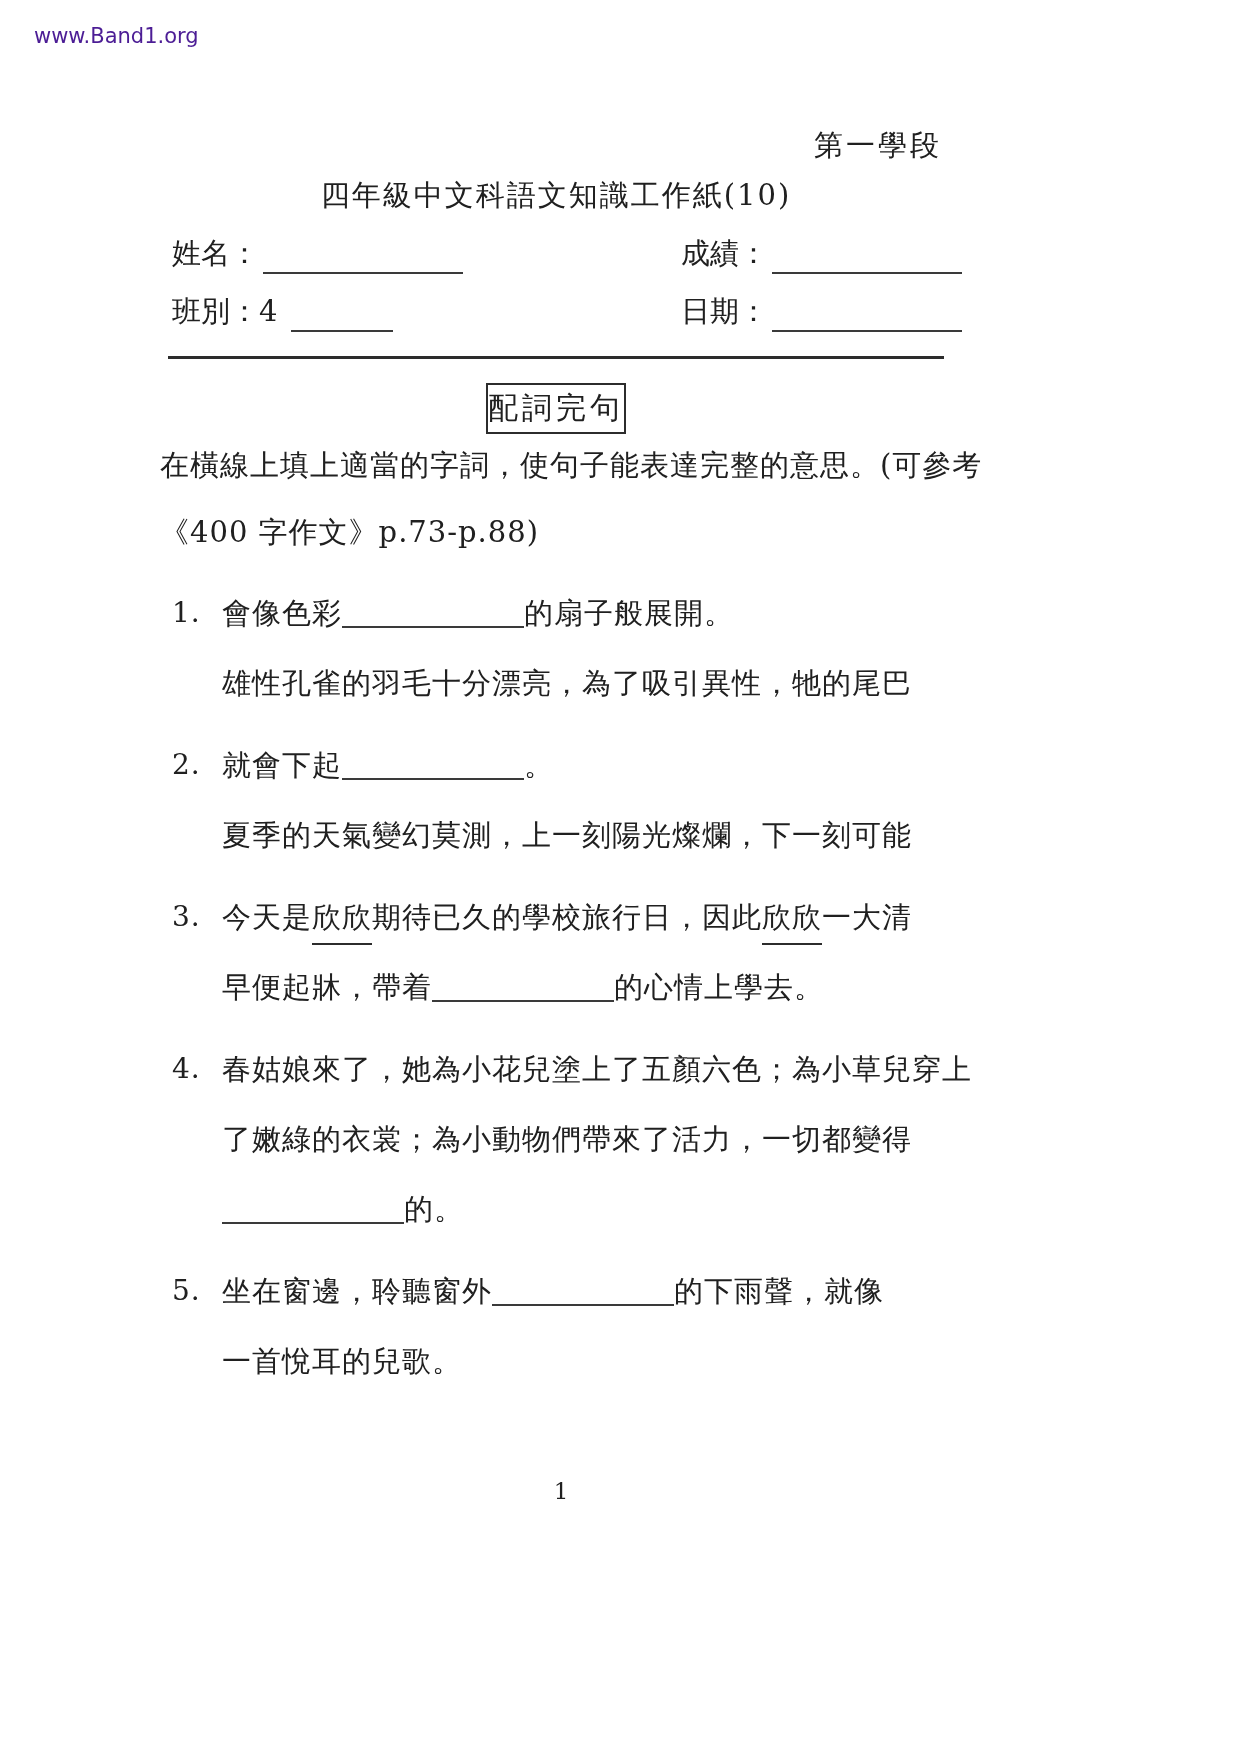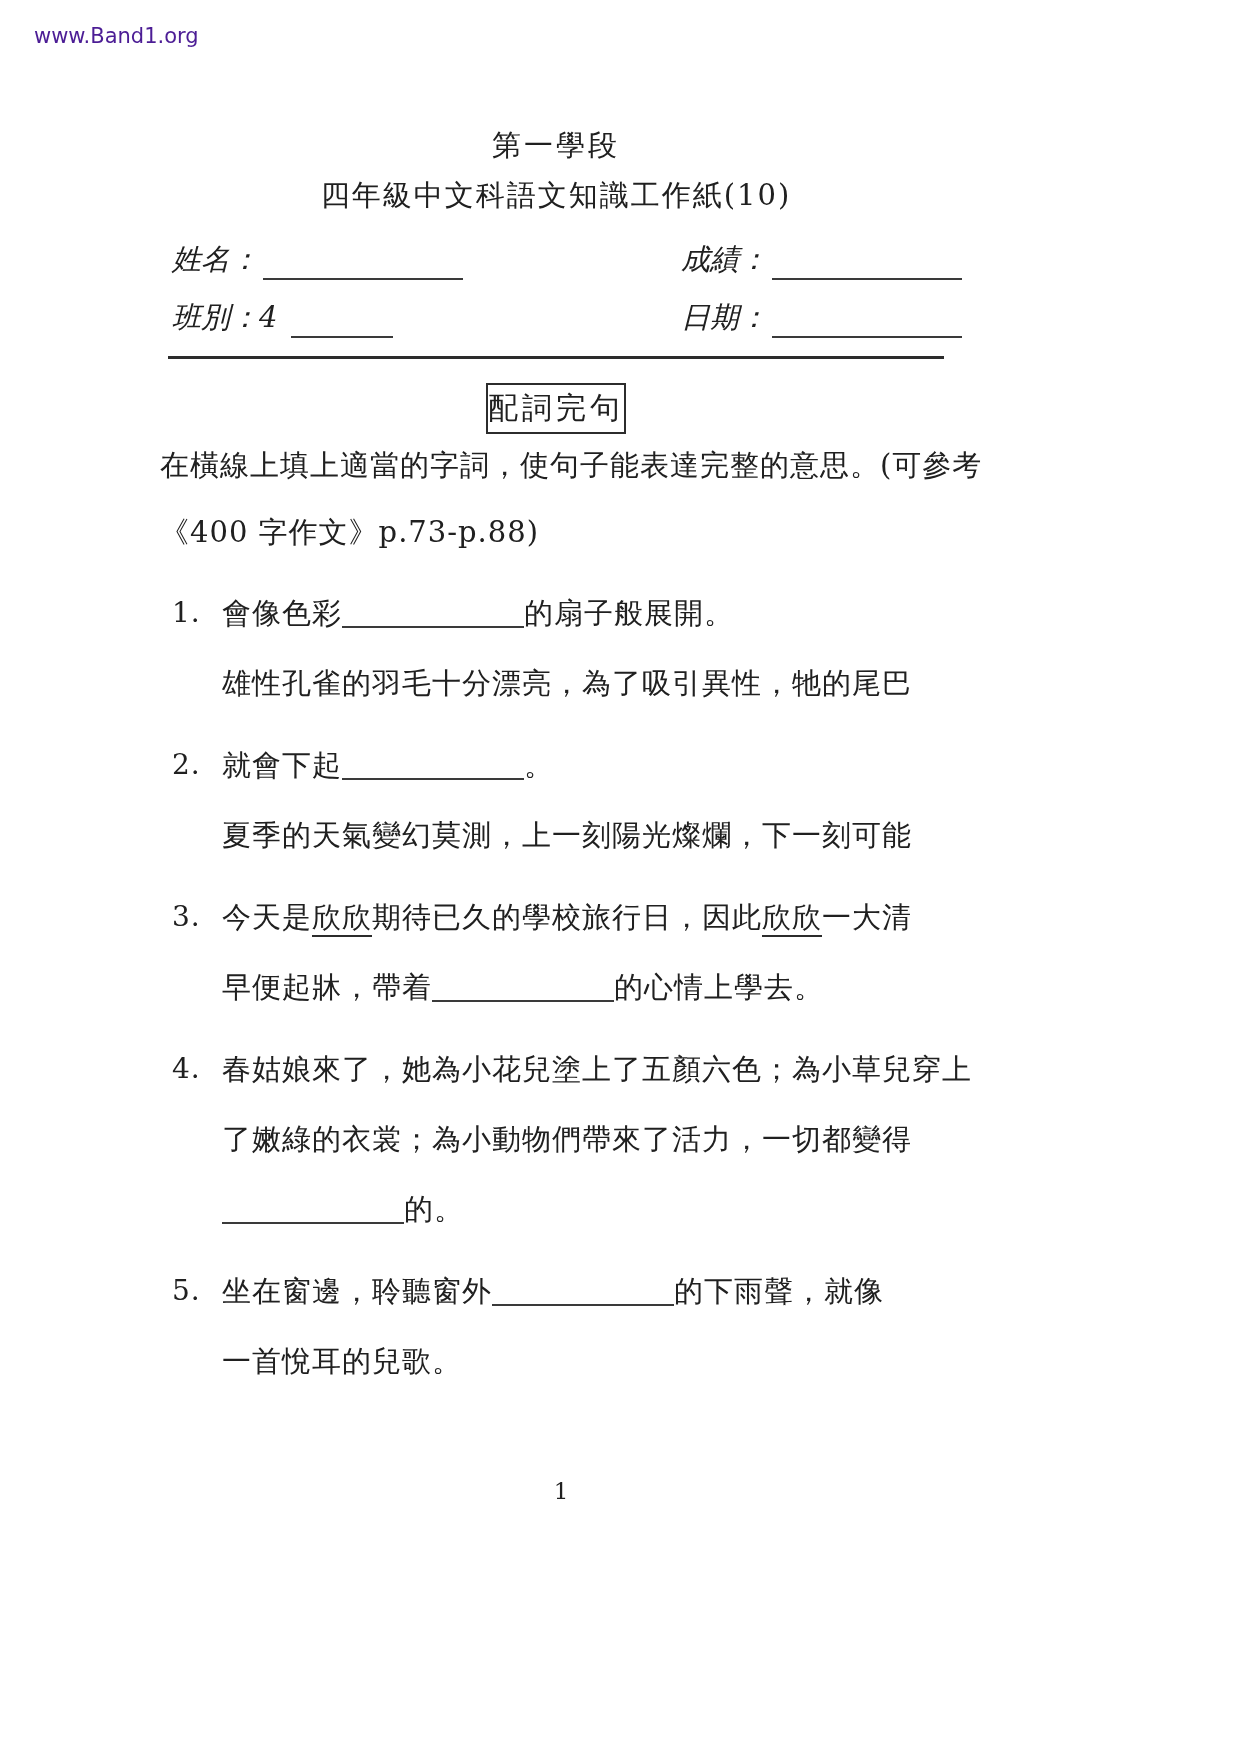--- a/index.html
+++ b/index.html
@@ -11,25 +11,25 @@
     color:#202020;
     font-family:"DejaVu Serif","Liberation Serif",serif;
     overflow:hidden;
   }
   .watermark{
     position:absolute;top:24px;left:34px;
     font-family:"DejaVu Sans","Liberation Sans",sans-serif;
     font-size:21px;color:#4c1d95;
   }
   .title-block{position:absolute;top:126px;left:170px;width:772px;text-align:center;}
-  .title1{font-size:29px;letter-spacing:3px;}
+  .title1{font-size:29px;letter-spacing:3px;text-align:right;}
   .title2{font-size:29px;margin-top:10px;letter-spacing:2px;}
 
   .fields{position:absolute;top:234px;left:172px;width:772px;font-size:29px;}
-  .frow{display:flex;align-items:flex-end;height:46px;margin-bottom:12px;font-style:italic;}
+  .frow{display:flex;height:46px;margin-bottom:12px;}
   .fcell-left{width:485px;flex:none;white-space:nowrap;}
   .fcell-right{flex:1;white-space:nowrap;margin-left:24px;}
   .fblank{display:inline-block;border-bottom:2px solid #3a3a3a;height:32px;vertical-align:bottom;margin-left:4px;}
   .w200{width:200px;} .w190{width:190px;} .w105{width:102px;margin-left:14px;}
 
   .divider{position:absolute;top:356px;left:168px;width:776px;height:3px;background:#2c2c2c;}
 
   .box-wrap{position:absolute;top:383px;left:170px;width:772px;text-align:center;}
   .box-title{display:inline-block;border:2px solid #2c2c2c;padding:3px 0;font-size:30px;letter-spacing:4px;}
 
@@ -39,21 +39,21 @@
   .questions{position:absolute;top:578px;left:172px;width:820px;font-size:29px;letter-spacing:1px;}
   .question{display:flex;margin-bottom:12px;}
   .q-num{width:50px;flex:none;height:70px;line-height:70px;font-size:28px;}
   .q-body{flex:1;}
   .q-line{height:70px;line-height:70px;white-space:nowrap;}
   .blank{
     display:inline-block;width:182px;height:1.05em;
     border-bottom:2px solid #3a3a3a;
     vertical-align:baseline;transform:translateY(5px);
   }
-  .uname{border-bottom:2px solid #2c2c2c;padding-bottom:1px;margin-top:44px;}
+  .uname{border-bottom:2px solid #2c2c2c;padding-bottom:9px;margin-top:44px;}
 
   .page-num{position:absolute;top:1478px;left:0;width:1122px;text-align:center;font-size:23px;}
 </style>
 </head>
 <body>
 
 <div class="page">
 
   <div class="watermark">www.Band1.org</div>
 

